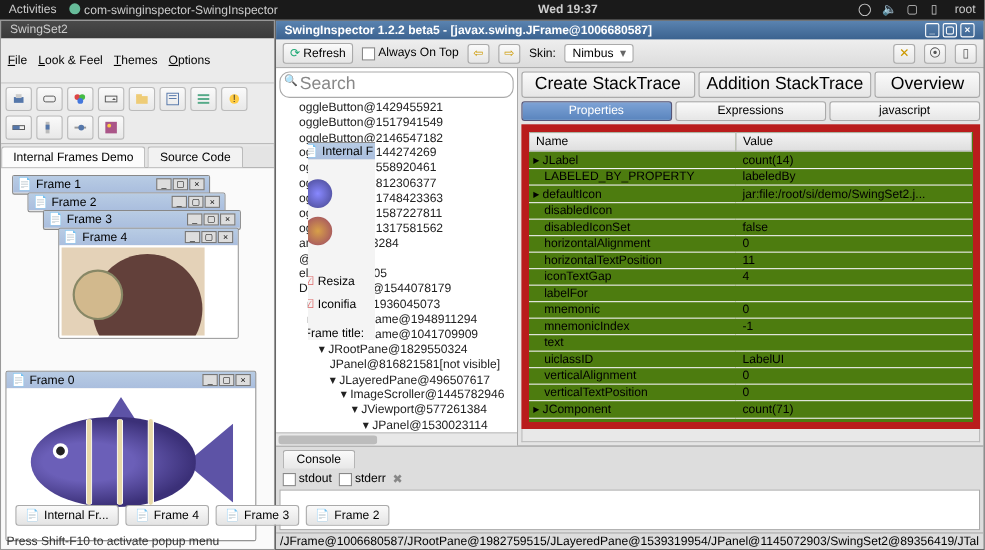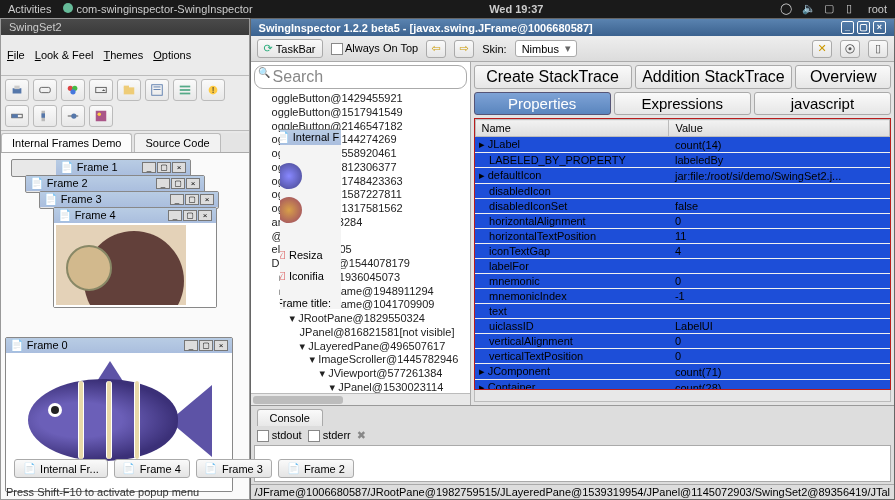--- a/index.html
+++ b/index.html
@@ -71,23 +71,23 @@
 .tree .ind4 { padding-left: 40px; }
 .tree .ind5 { padding-left: 50px; }
 .tree .ind6 { padding-left: 60px; }
 .tree-scroll { height: 12px; background: #e8e8e8; border-top: 1px solid #bbb; position: relative; }
 .tree-scroll .thumb { position:absolute; left: 2px; width: 90px; height: 8px; top: 2px; background: #bcbcbc; border-radius: 3px; }
 
 .props-panel { flex: 1; display: flex; flex-direction: column; background: #e4e4e4; }
 .props-top-buttons { display: flex; gap: 3px; padding: 3px; }
 .props-top-buttons .pb { flex:1; text-align:center; border: 1px solid #aaa; border-radius: 3px; padding: 2px 0; background: linear-gradient(#fafafa,#e6e6e6); font-size: 16px; }
 .props-sub { display:flex; gap:3px; padding: 0 3px 3px; }
-.props-sub .pb { flex:1; text-align:center; border: 1px solid #aaa; border-radius: 3px; padding: 2px 0; font-size: 15px; background: linear-gradient(#fafafa,#e6e6e6); }
+.props-sub .pb { flex:1; text-align:center; border: 1px solid #aaa; border-radius: 3px; padding: 2px 0; font-size: 11px; background: linear-gradient(#fafafa,#e6e6e6); }
 .props-sub .pb.active { background: linear-gradient(#7ea3d6,#5a85be); color: #fff; border-color:#557; }
-.prop-table { flex:1; background:#1d4ed8; overflow:auto; border: 1px solid #b91c1c; margin: 0 3px; }
+.prop-table { flex:1; background:#4d7c0f; overflow:auto; border: 7px solid #b91c1c; margin: 0 3px; }
 .prop-table table { width: 100%; border-collapse: collapse; }
 .prop-table th { background: linear-gradient(#f2f2f2,#dedede); text-align:left; padding: 2px 6px; border: 1px solid #bbb; font-weight:normal; }
 .prop-table td { padding: 1px 6px; border-bottom: 1px solid #f0f0f0; }
 .prop-table tr td:first-child { padding-left: 14px; }
 .props-scroll { height: 12px; background: #e8e8e8; margin: 0 3px 3px; border:1px solid #bbb; border-top:none; }
 
 .console { height: 94px; border-top: 1px solid #999; background: #ddd; display:flex; flex-direction:column; }
 .console-tab { margin: 3px 0 0 6px; }
 .console-tab span { display:inline-block; border:1px solid #aaa; border-bottom:none; padding: 2px 12px; background: linear-gradient(#fafafa,#e8e8e8); border-radius: 3px 3px 0 0; font-size:11px; }
 .console-opts { padding: 3px 6px; display:flex; gap:6px; align-items:center; }
@@ -201,21 +201,21 @@
             <circle cx="6" cy="6" r="2" fill="#fc4"></circle>
           </svg>
         </span>
     </div>
     <div class="swingset-tabs">
       <div class="tab active">Internal Frames Demo</div>
       <div class="tab">Source Code</div>
     </div>
     <div class="swingset-content">
 
-      <div class="iframe-win" style="left:10px; top:6px; width:180px; height:18px;padding-left:44px;">
+      <div class="iframe-win" style="left:10px; top:6px; width:180px; height:18px;">
         <div class="iframe-title">
             <span>📄 <span>Frame 1</span></span>
             <span class="wb">
               <span>_</span>
               <span>▢</span>
               <span>×</span>
             </span>
           </div>
       </div>
       <div class="iframe-win" style="left:24px; top:22px; width:180px; height:18px;">
@@ -300,21 +300,21 @@
       <span>SwingInspector 1.2.2 beta5 - [javax.swing.JFrame@1006680587]</span>
       <span class="wb">
           <span>_</span>
           <span>▢</span>
           <span>×</span>
         </span>
     </div>
     <div class="insp-toolbar">
       <span class="btn">
           <span style="color:#2a7;">⟳</span> 
-          <span>TaskBar</span>
+          <span>Refresh</span>
         </span>
       <span><span class="chk"></span> <span>Always On Top</span></span>
       <span class="arrow-btn">⇦</span>
       <span class="arrow-btn">⇨</span>
       <span>Skin:</span>
       <span class="skin-combo">
           <span>Nimbus</span> 
           <span style="color:#666;">▾</span>
         </span>
       <span style="flex:1"></span>

